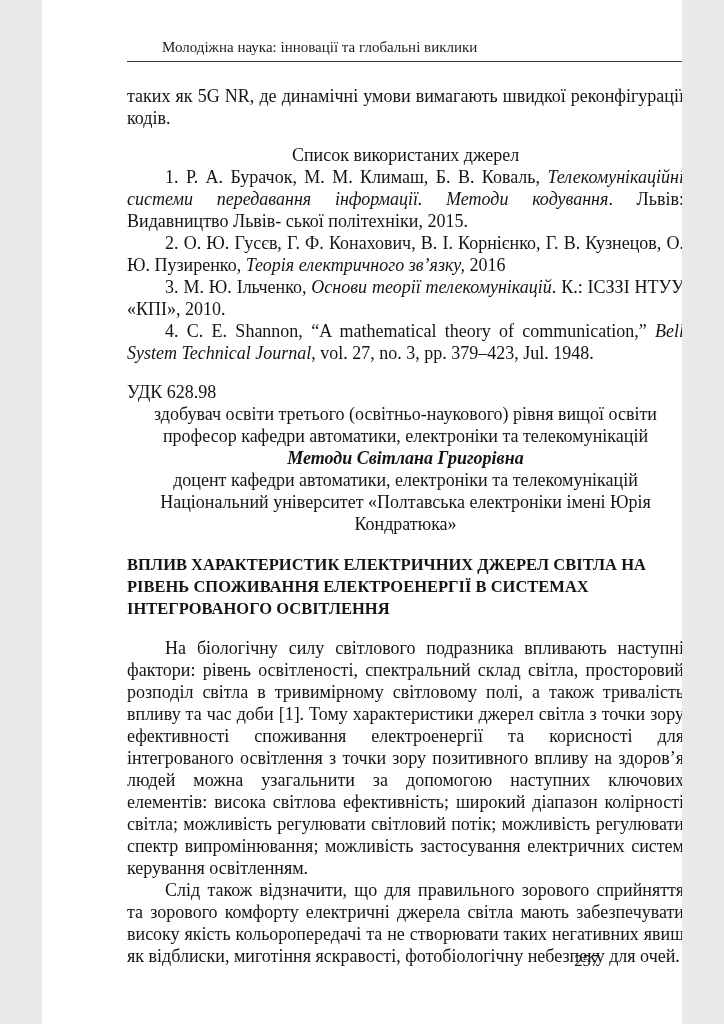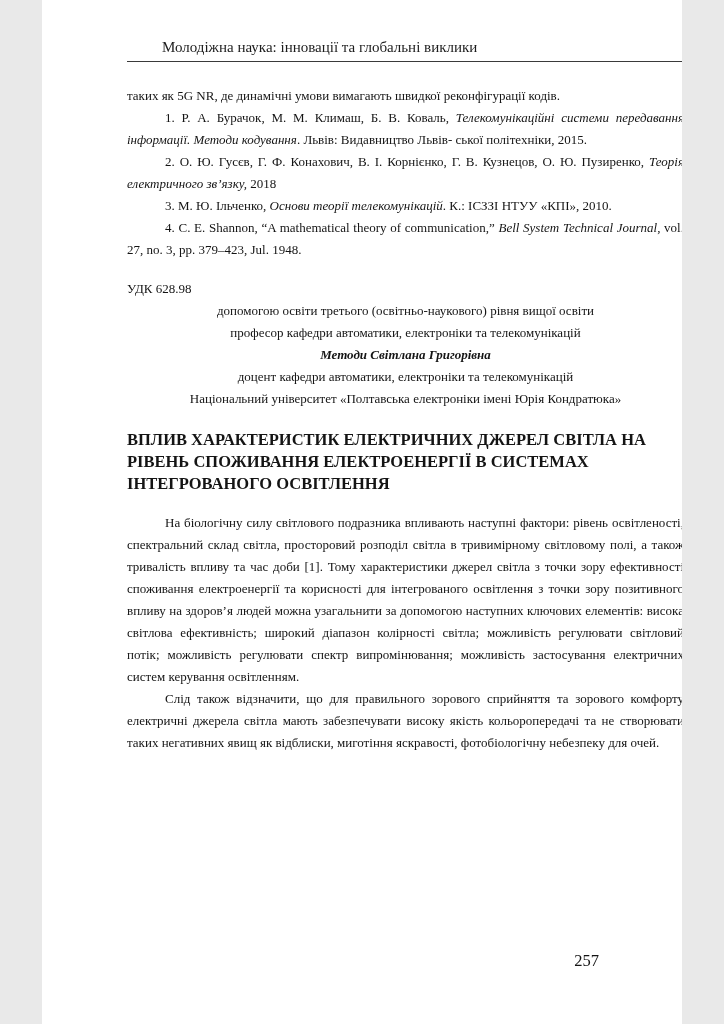--- a/index.html
+++ b/index.html
@@ -30,21 +30,21 @@
     padding-left: 35px;
     color: #1c1c1c;
   }
   .header-rule {
     border: none;
     border-top: 1.6px solid #3a3a3a;
     margin: 5px 0 0 0;
     width: 100%;
   }
   .txt {
-    font-size: 13px;
+    font-size: 18px;
     line-height: 22px;
     margin: 0;
   }
   .justified {
     text-align: justify;
   }
   .indent {
     text-indent: 38px;
   }
   .intro-para {
@@ -91,33 +91,34 @@
 <body>
 
 <div class="page">
   <div class="content">
 
     <div class="running-head">Молодіжна наука: інновації та глобальні виклики</div>
     <hr class="header-rule">
 
     <p class="txt justified intro-para">таких як 5G NR, де динамічні умови вимагають швидкої реконфігурації кодів.</p>
 
+    <div class="txt ref-heading">Список використаних джерел</div>
 
     <p class="txt justified indent"><span>1. Р. А. Бурачок, М. М. Климаш, Б. В. Коваль, </span><i>Телекомунікаційні системи передавання інформації. Методи кодування</i><span>. Львів: Видавництво Львів- ської політехніки, 2015.</span></p>
 
-    <p class="txt justified indent"><span>2. О. Ю. Гусєв, Г. Ф. Конахович, В. І. Корнієнко, Г. В. Кузнецов, О. Ю. Пузиренко, </span><i>Теорія електричного зв’язку,</i><span> 2018</span></p>
+    <p class="txt justified indent"><span>2. О. Ю. Гусєв, Г. Ф. Конахович, В. І. Корнієнко, Г. В. Кузнецов, О. Ю. Пузиренко, </span><i>Теорія електричного зв’язку,</i><span> 2016</span></p>
 
     <p class="txt justified indent"><span>3. М. Ю. Ільченко, </span><i>Основи теорії телекомунікацій</i><span>. К.: ІСЗЗІ НТУУ «КПІ», 2010.</span></p>
 
     <p class="txt justified indent"><span>4. C. E. Shannon, “A mathematical theory of communication,” </span><i>Bell System Technical Journal</i><span>, vol. 27, no. 3, pp. 379–423, Jul. 1948.</span></p>
 
     <p class="txt udc">УДК 628.98</p>
 
     <div class="authors-block">
-      <div class="txt centered">допомогою освіти третього (освітньо-наукового) рівня вищої освіти</div>
+      <div class="txt centered">здобувач освіти третього (освітньо-наукового) рівня вищої освіти</div>
       <div class="txt centered">професор кафедри автоматики, електроніки та телекомунікацій</div>
       <div class="txt centered author-name">Методи Світлана Григорівна</div>
       <div class="txt centered">доцент кафедри автоматики, електроніки та телекомунікацій</div>
       <div class="txt centered affiliation">Національний університет «Полтавська електроніки імені Юрія Кондратюка»</div>
     </div>
 
     <h1 class="article-title">ВПЛИВ ХАРАКТЕРИСТИК ЕЛЕКТРИЧНИХ ДЖЕРЕЛ СВІТЛА НА РІВЕНЬ СПОЖИВАННЯ ЕЛЕКТРОЕНЕРГІЇ В СИСТЕМАХ ІНТЕГРОВАНОГО ОСВІТЛЕННЯ</h1>
 
     <p class="txt justified indent body-first">На біологічну силу світлового подразника впливають наступні фактори: рівень освітленості, спектральний склад світла, просторовий розподіл світла в тривимірному світловому полі, а також тривалість впливу та час доби [1]. Тому характеристики джерел світла з точки зору ефективності споживання електроенергії та корисності для інтегрованого освітлення з точки зору позитивного впливу на здоров’я людей можна узагальнити за допомогою наступних ключових елементів: висока світлова ефективність; широкий діапазон колірності світла; можливість регулювати світловий потік; можливість регулювати спектр випромінювання; можливість застосування електричних систем керування освітленням.</p>
 

